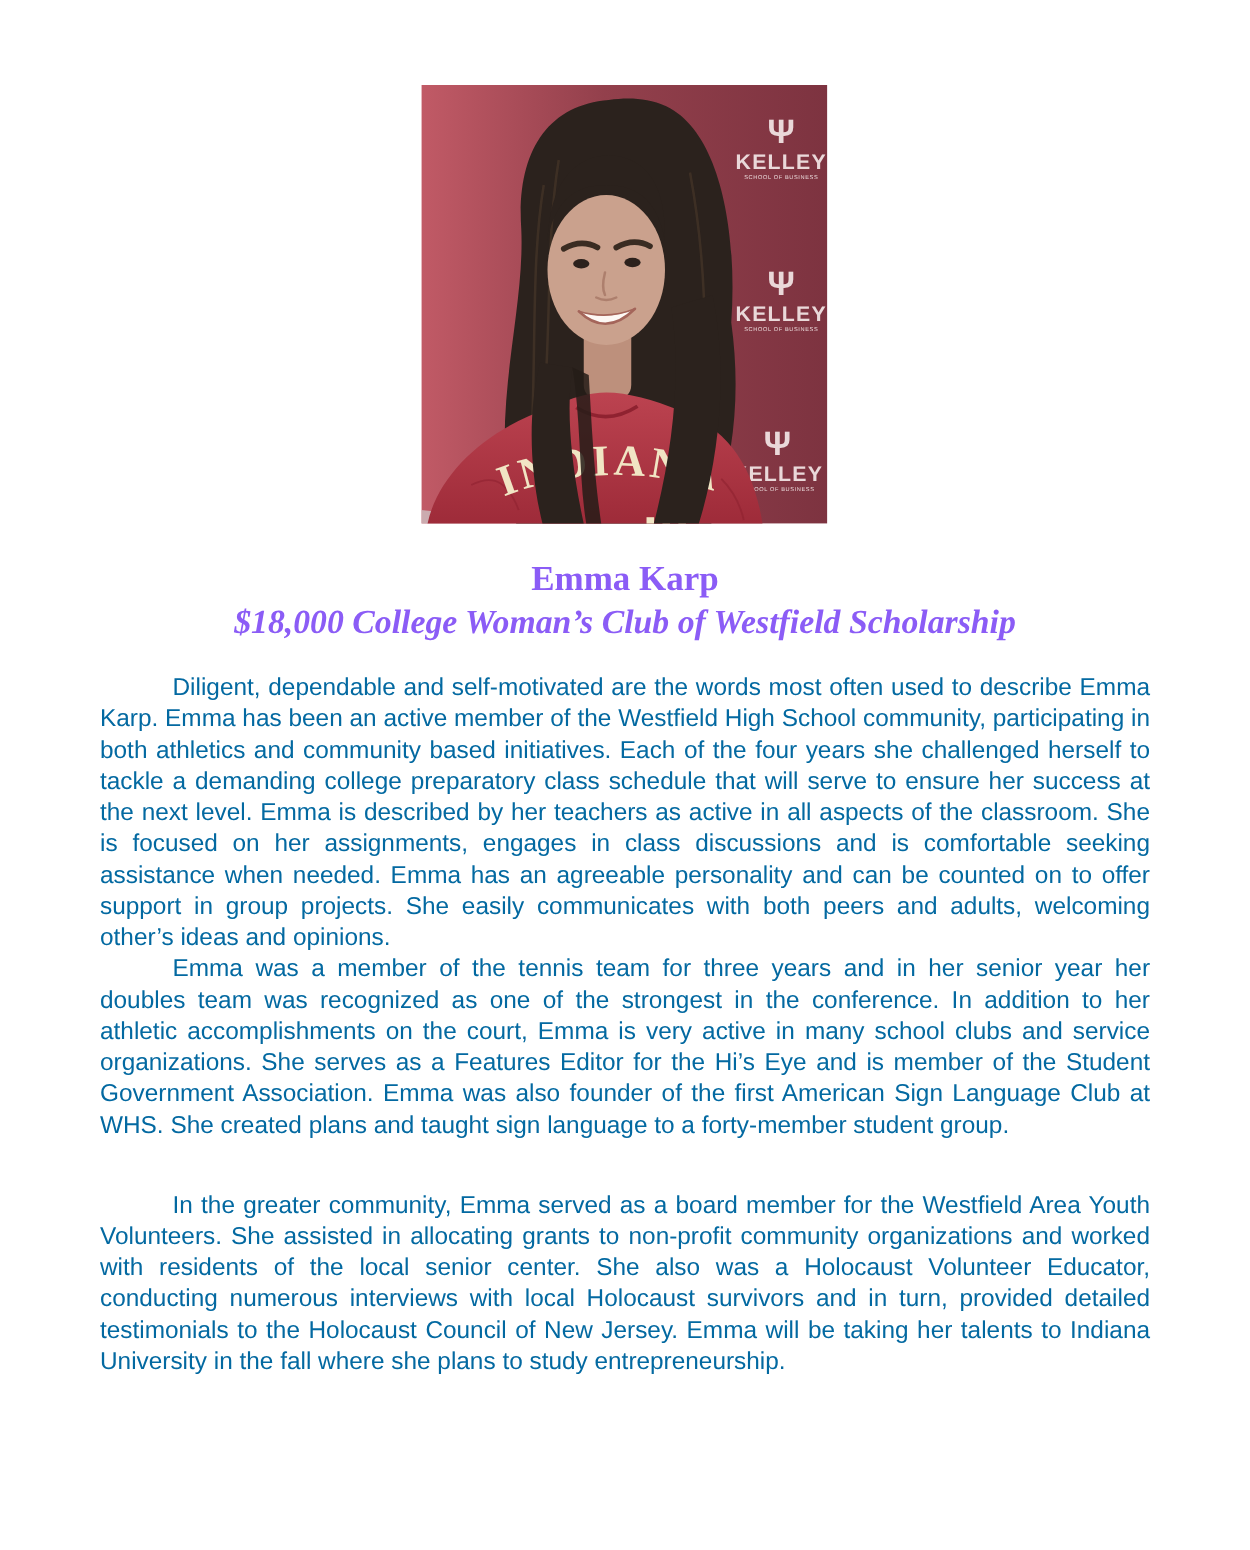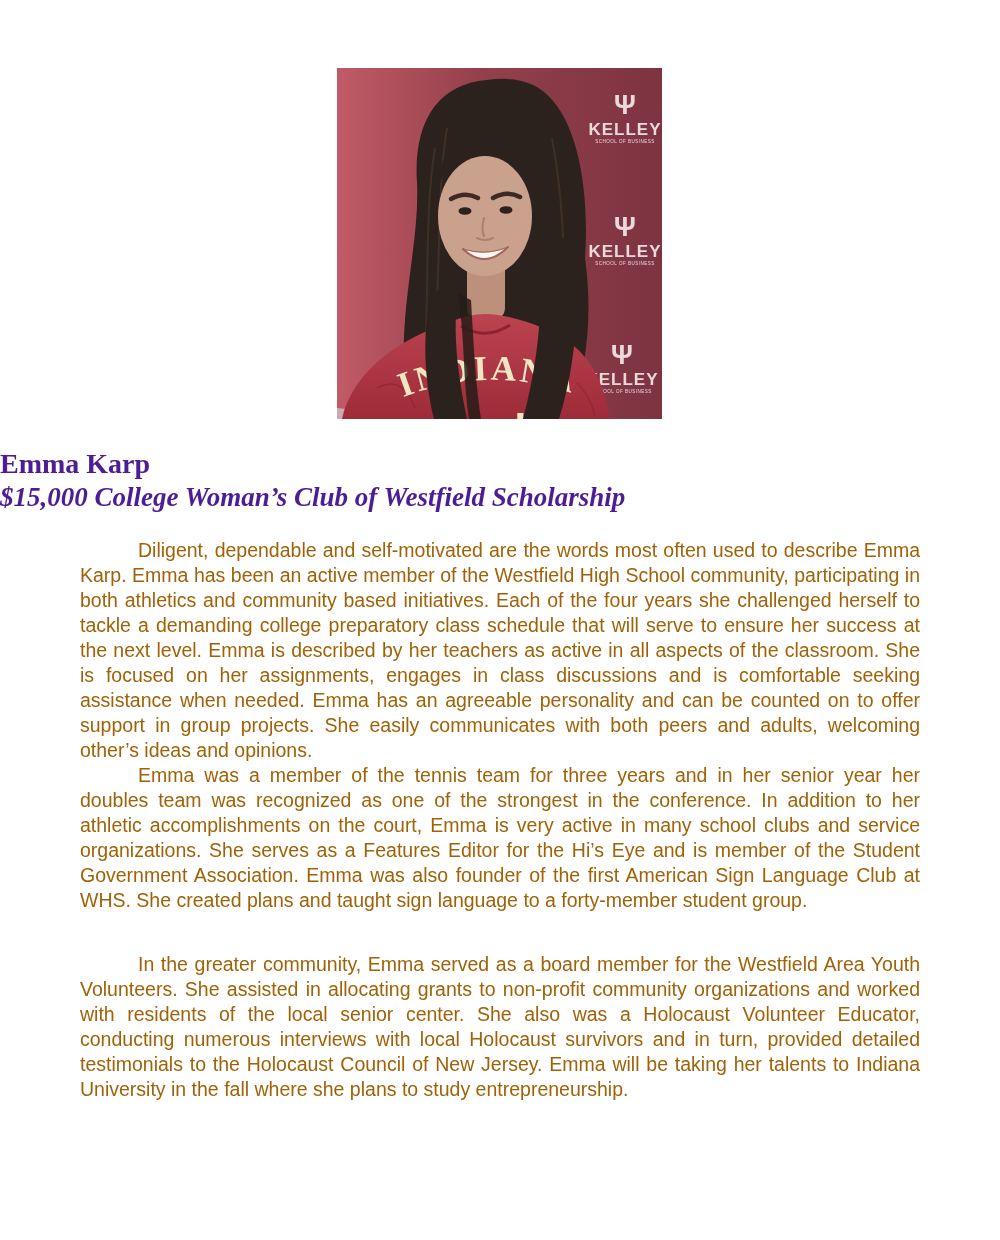--- a/index.html
+++ b/index.html
@@ -23,22 +23,22 @@
     height: 351px;
     overflow: hidden;
   }
   .photo-wrap svg { display: block; width: 100%; height: 100%; }
 
   .title-block {
     position: absolute;
     top: 448px;
     left: 0;
     width: 1000px;
-    text-align: left;
-    color: #4c1d95;
+    text-align: center;
+    color: #8b5cf6;
     font-family: "Liberation Serif", serif;
   }
   .doc-title {
     margin: 0;
     font-size: 28px;
     font-weight: bold;
     line-height: 32px;
   }
   .doc-subtitle {
     margin: 0;
@@ -46,21 +46,21 @@
     font-weight: bold;
     font-style: italic;
     line-height: 34px;
   }
 
   .body-text {
     position: absolute;
     top: 538px;
     left: 80px;
     width: 840px;
-    color: #a16207;
+    color: #0369a1;
     font-size: 19.5px;
     line-height: 25px;
     text-align: justify;
   }
   .body-text p {
     margin: 0;
     text-indent: 58px;
   }
   .body-text p.spaced-before {
     margin-top: 39px;
@@ -150,21 +150,21 @@
       <text x="196" y="376" font-size="44" font-weight="bold" fill="#f1e5c4" text-anchor="middle">Ψ</text>
 
       <path d="M95,222 C84,268 88,314 97,351 L130,351 C119,300 116,258 121,226 Z" fill="#2b221d"></path>
       <path d="M233,168 C246,230 238,300 222,351 L186,351 C202,290 208,228 200,178 Z" fill="#2b221d"></path>
       <path d="M121,226 C128,270 126,315 132,351 L144,351 C138,310 136,265 134,232 Z" fill="#241c18" opacity="0.85"></path>
     </svg>
   </div>
 
   <div class="title-block">
     <h1 class="doc-title">Emma Karp</h1>
-    <h2 class="doc-subtitle">$15,000 College Woman’s Club of Westfield Scholarship</h2>
+    <h2 class="doc-subtitle">$18,000 College Woman’s Club of Westfield Scholarship</h2>
   </div>
 
   <div class="body-text">
     <p>Diligent, dependable and self-motivated are the words most often used to describe Emma Karp.  Emma has been an active member of the Westfield High School community, participating in both athletics and community based initiatives.  Each of the four years she challenged herself to tackle a demanding college preparatory class schedule that will serve to ensure her success at the next level. Emma is described by her teachers as active in all aspects of the classroom.  She is focused on her assignments, engages in class discussions and is comfortable seeking assistance when needed.  Emma has an agreeable personality and can be counted on to offer support in group projects.  She easily communicates with both peers and adults, welcoming other’s ideas and opinions.</p>
     <p>Emma was a member of the tennis team for three years and in her senior year her doubles team was recognized as one of the strongest in the conference.  In addition to her athletic accomplishments on the court, Emma is very active in many school clubs and service organizations.  She serves as a Features Editor for the Hi’s Eye and is member of the Student Government Association.  Emma was also founder of the first American Sign Language Club at WHS. She created plans and taught sign language to a forty-member student group.</p>
     <p class="spaced-before">In the greater community, Emma served as a board member for the Westfield Area Youth Volunteers.  She assisted in allocating grants to non-profit community organizations and worked with residents of the local senior center.  She also was a Holocaust Volunteer Educator, conducting numerous interviews with local Holocaust survivors and in turn, provided detailed testimonials to the Holocaust Council of New Jersey. Emma will be taking her talents to Indiana University in the fall where she plans to study entrepreneurship.</p>
   </div>
 
 </div>
 

